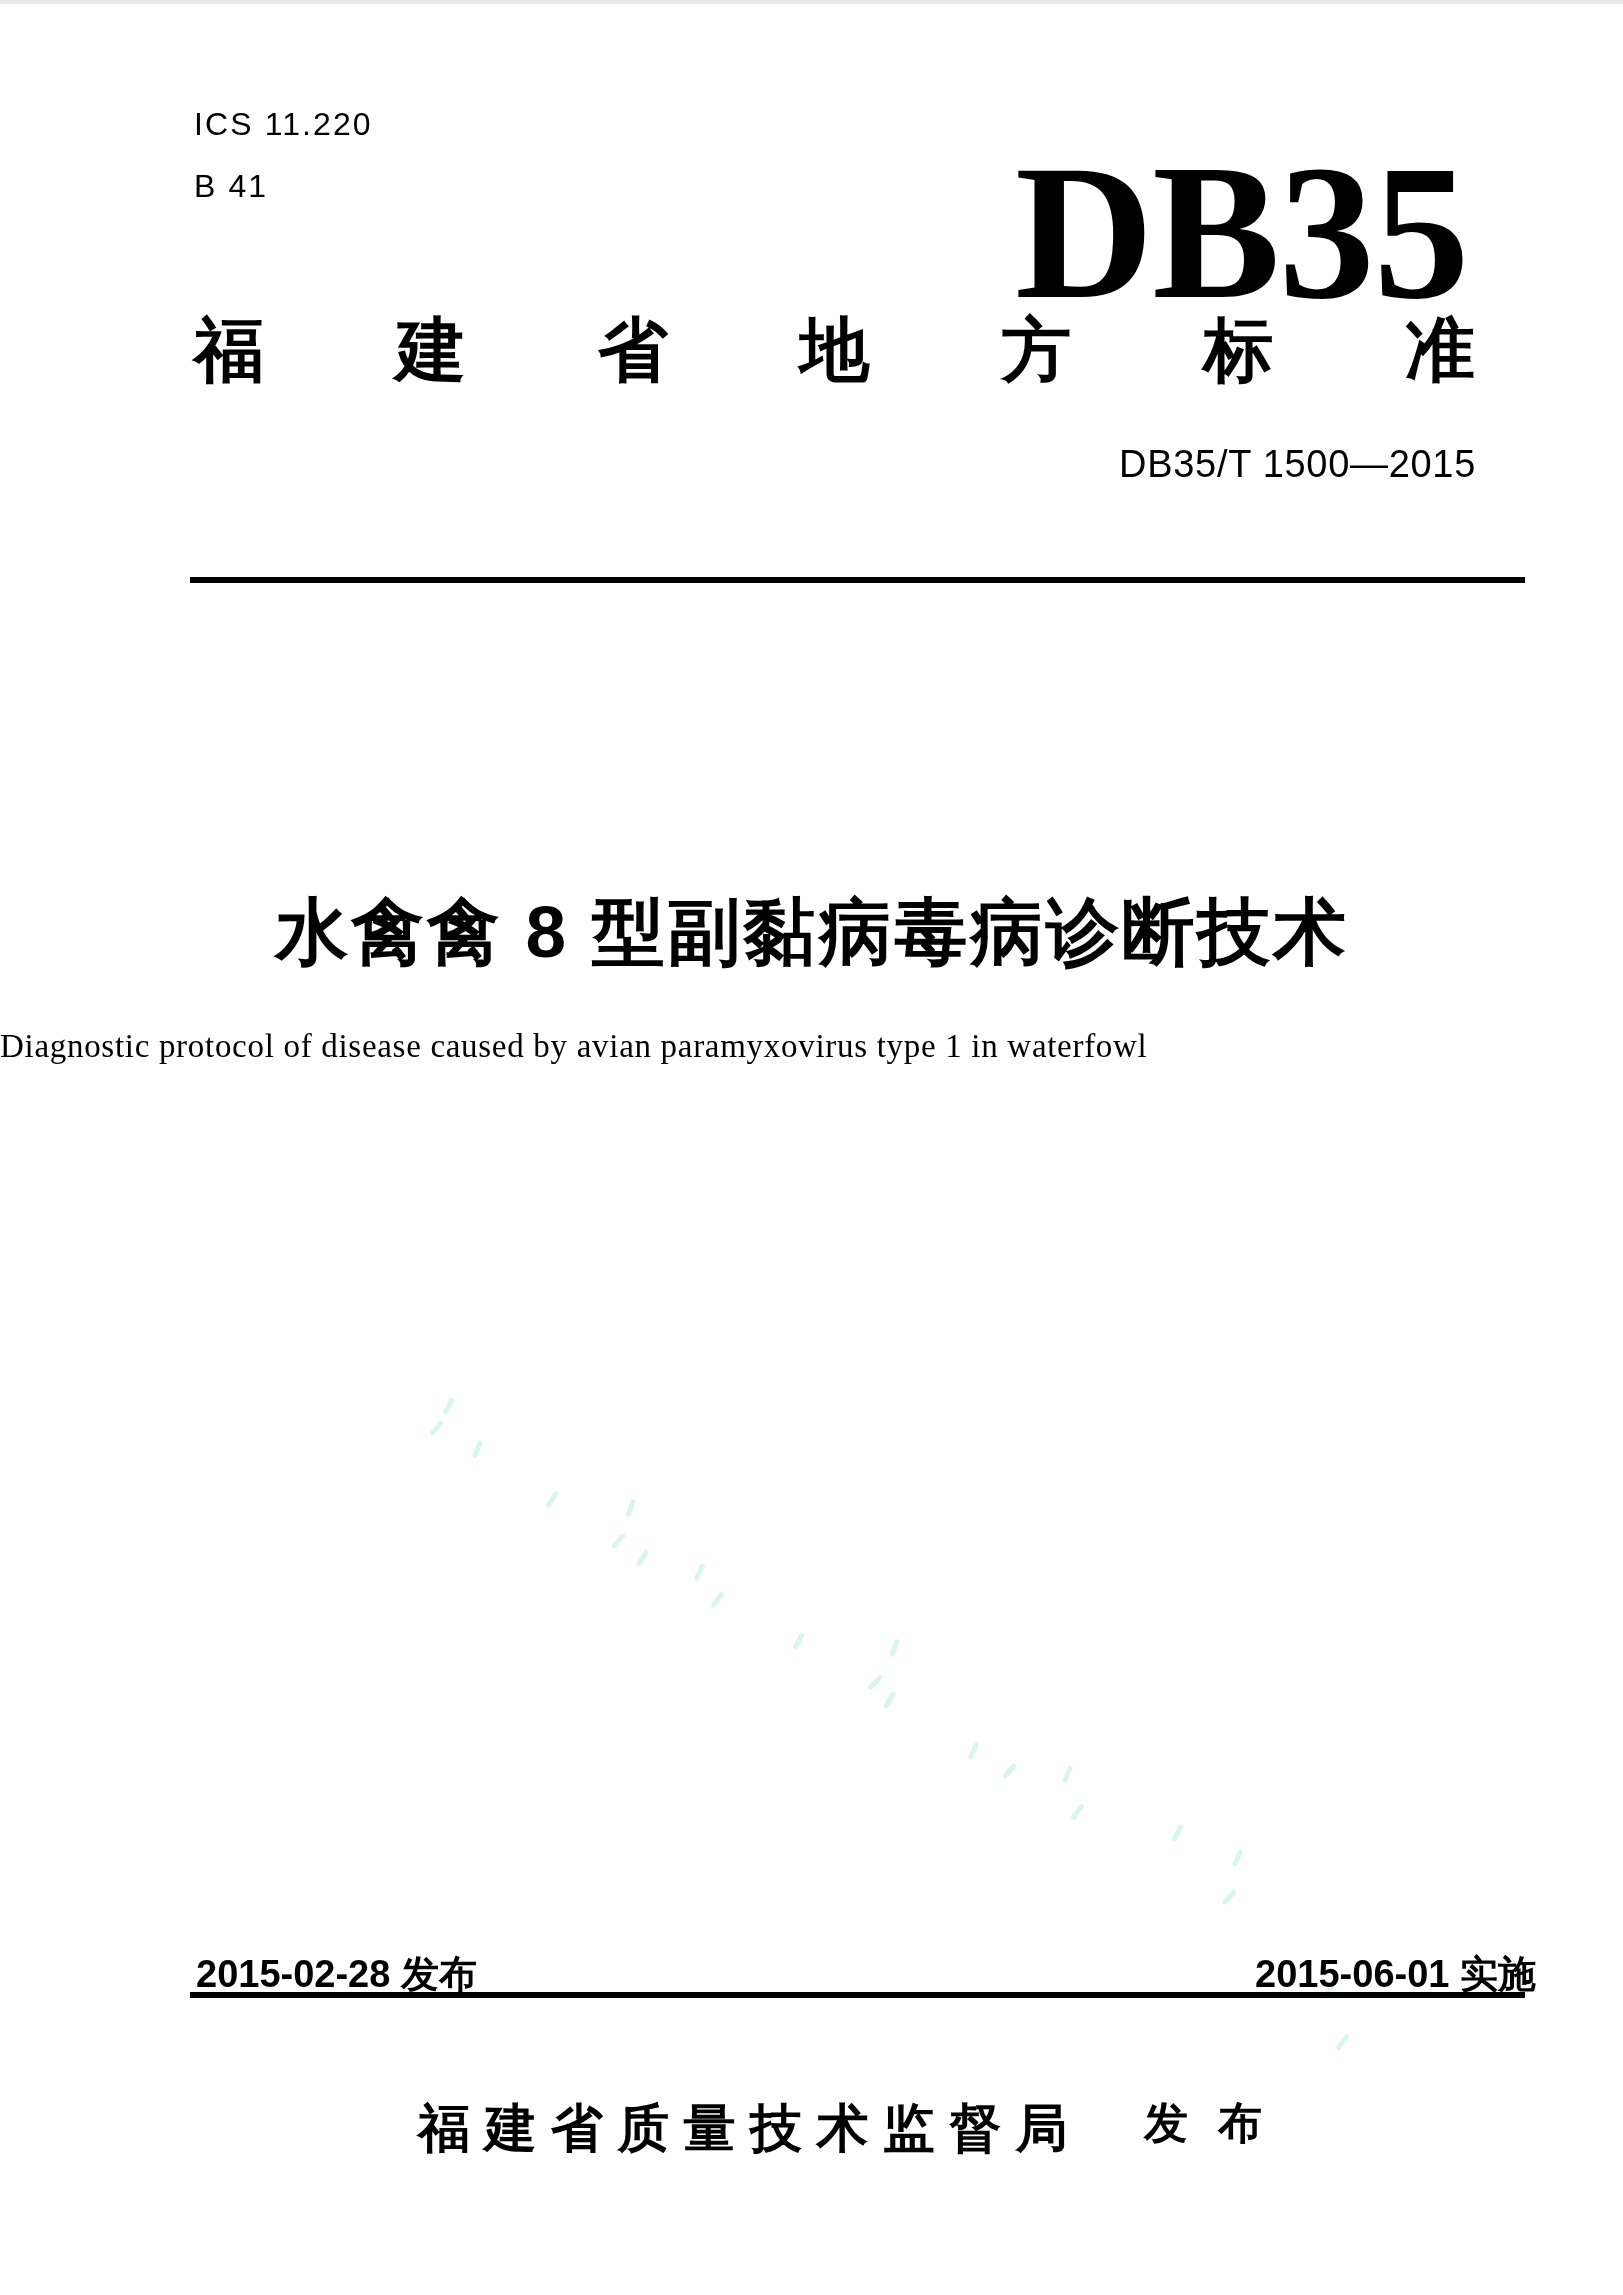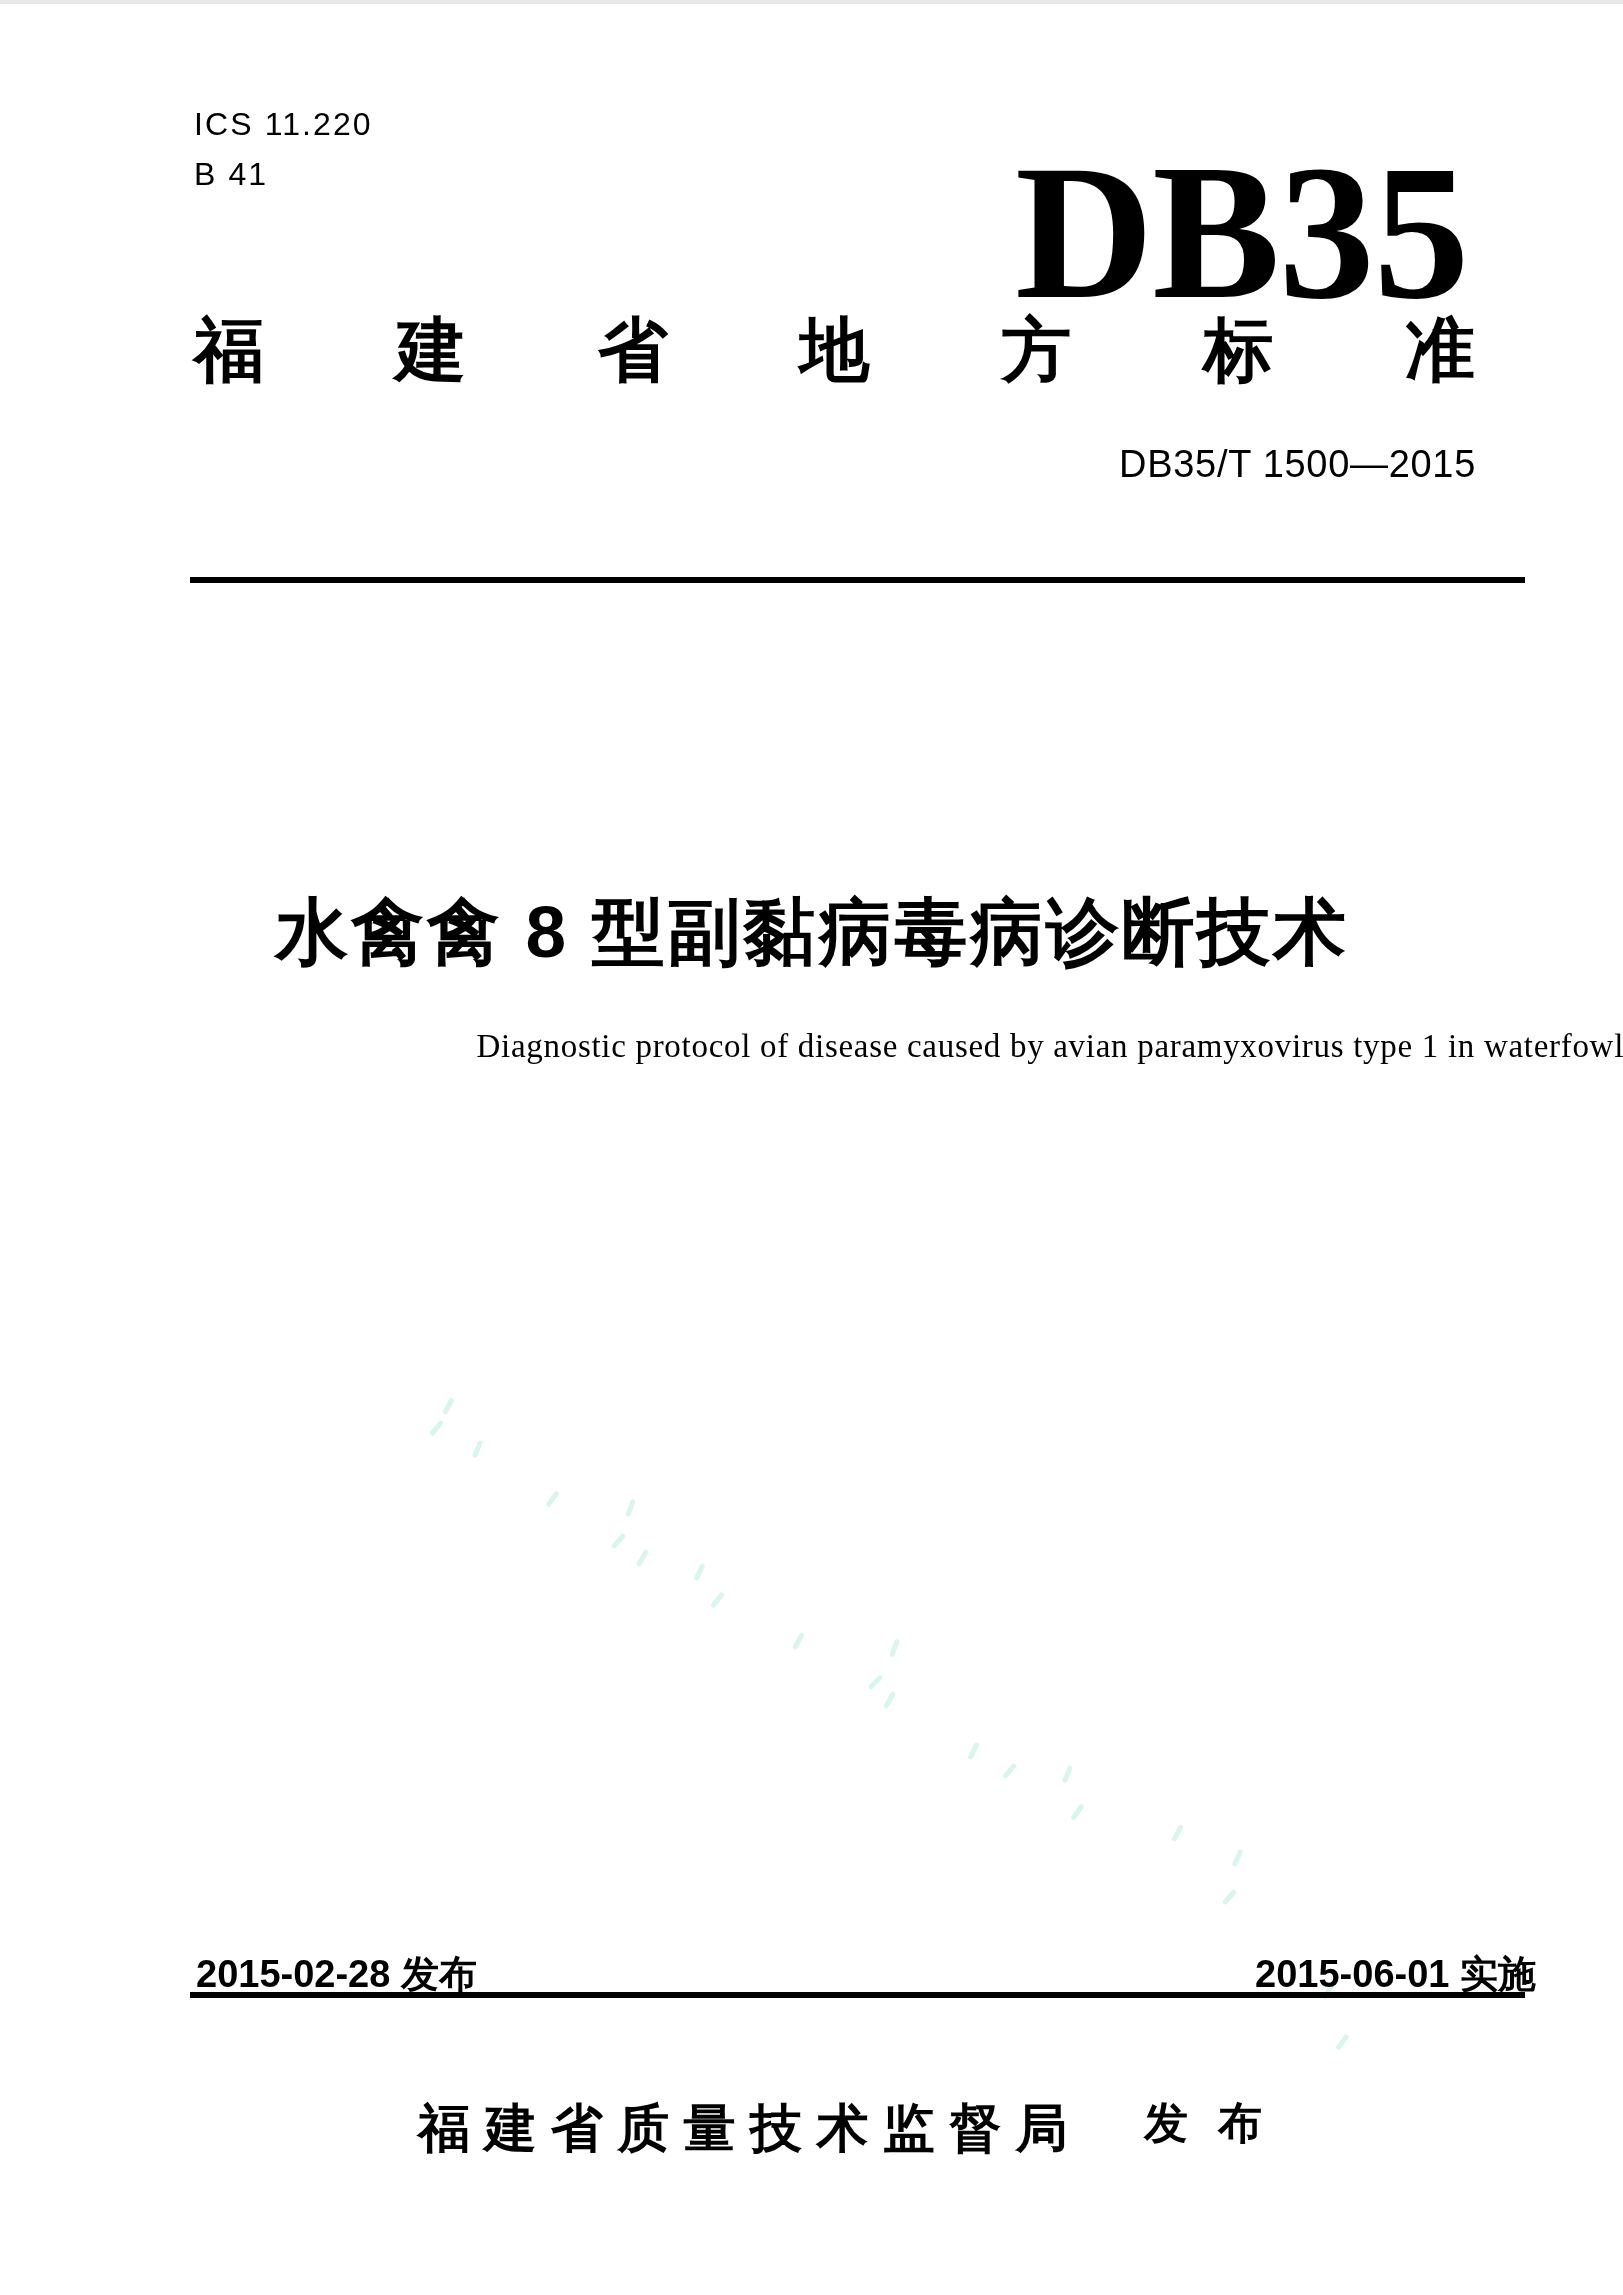--- a/index.html
+++ b/index.html
@@ -21,21 +21,21 @@
     position: absolute;
     left: 194px;
     top: 102px;
     font-size: 32px;
     letter-spacing: 2.1px;
     white-space: pre;
   }
   .class-code {
     position: absolute;
     left: 194px;
-    top: 152px;
+    top: 164px;
     font-size: 32px;
     letter-spacing: 2.1px;
     white-space: pre;
   }
   .db35-logo {
     position: absolute;
     right: 156px;
     top: 141px;
     font-family: "Liberation Serif", serif;
     font-weight: bold;
@@ -81,21 +81,21 @@
     font-size: 73px;
     font-weight: bold;
     letter-spacing: 2.7px;
     white-space: pre;
   }
   .doc-title-en {
     position: absolute;
     left: 0;
     top: 1024px;
     width: 100%;
-    text-align: right;
+    text-align: left;
     font-family: "Liberation Serif", serif;
     font-size: 33px;
     letter-spacing: 0.7px;
   }
   .watermark-layer {
     position: absolute;
     left: 0; top: 0;
     width: 100%; height: 100%;
     pointer-events: none;
   }

